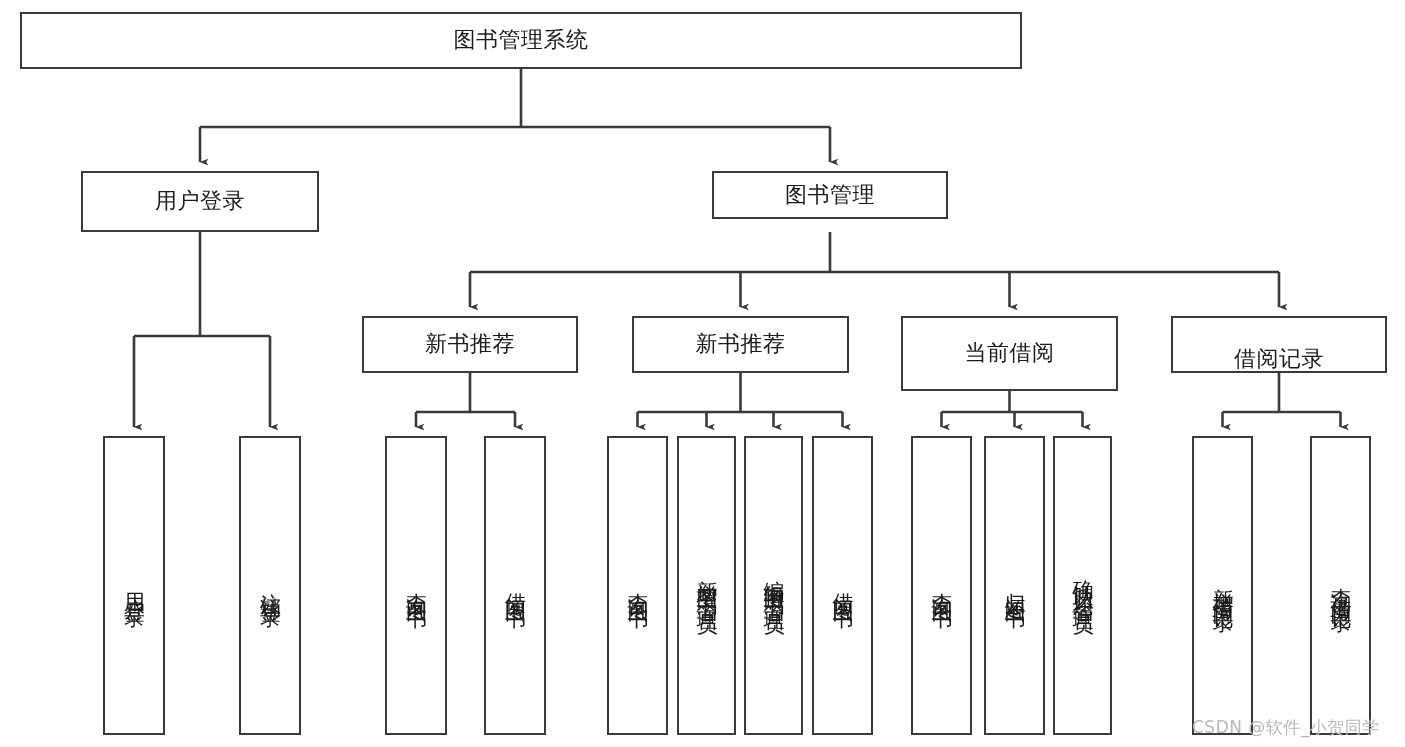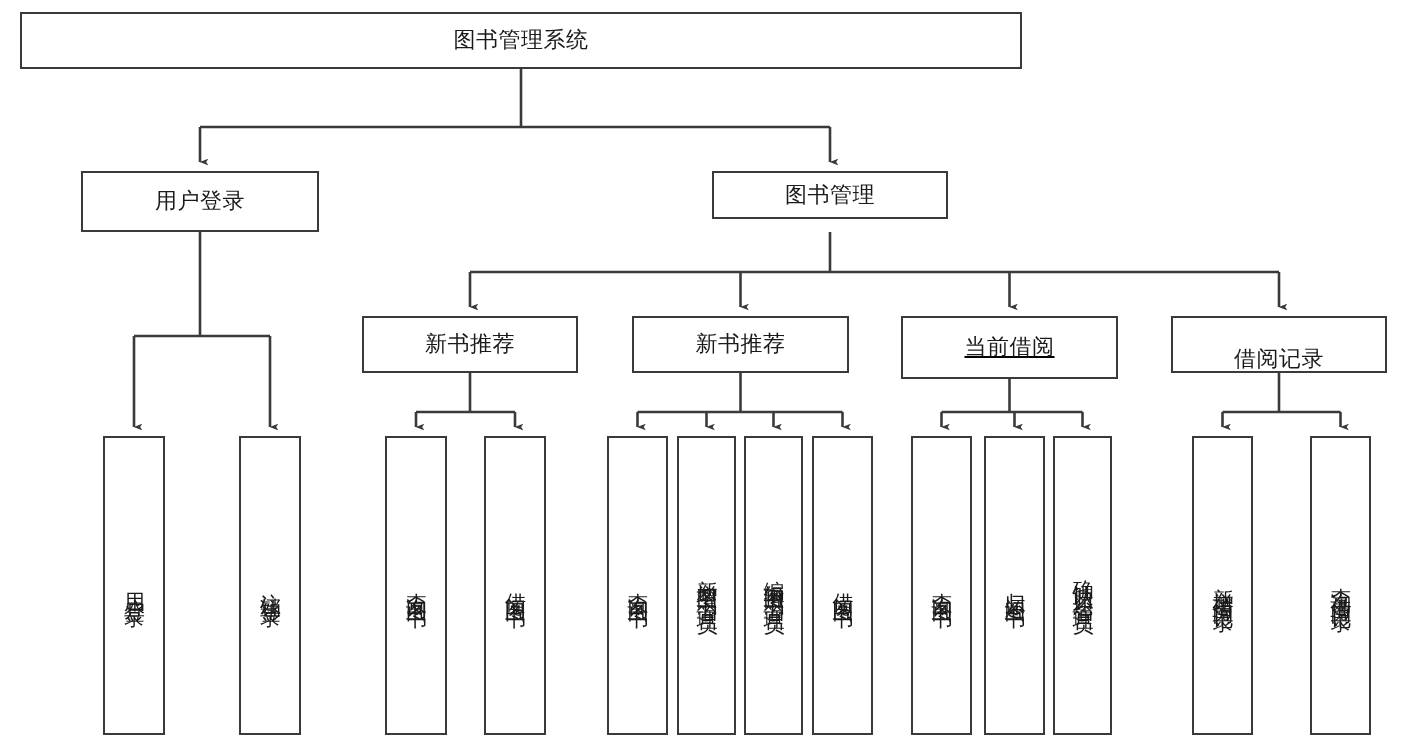--- a/index.html
+++ b/index.html
@@ -118,21 +118,21 @@
       </div>
       <div class="node-box" style="left: 712px; top: 171px; width: 236px; height: 48px;">
         <span class="node-label-h">图书管理</span>
       </div>
       <div class="node-box" style="left: 362px; top: 316px; width: 216px; height: 57px;">
         <span class="node-label-h">新书推荐</span>
       </div>
       <div class="node-box" style="left: 632px; top: 316px; width: 217px; height: 57px;">
         <span class="node-label-h">新书推荐</span>
       </div>
-      <div class="node-box" style="left: 901px; top: 316px; width: 217px; height: 63px; text-decoration: underline;">
+      <div class="node-box" style="left: 901px; top: 316px; width: 217px; height: 75px;">
         <span class="node-label-h">当前借阅</span>
       </div>
       <div class="node-box" style="left: 1171px; top: 316px; width: 216px; height: 57px; align-items: flex-end;">
         <span class="node-label-h">借阅记录</span>
       </div>
       <div class="node-box" style="left: 103px; top: 436px; width: 62px; height: 299px;">
         <span class="node-label-v">用户登录</span>
       </div>
       <div class="node-box" style="left: 239px; top: 436px; width: 62px; height: 299px;">
         <span class="node-label-v">注销登录</span>
@@ -165,14 +165,15 @@
         <span class="node-label-v">确认归还（管理员）</span>
       </div>
       <div class="node-box" style="left: 1192px; top: 436px; width: 61px; height: 299px;">
         <span class="node-label-v">新增借阅记录</span>
       </div>
       <div class="node-box" style="left: 1310px; top: 436px; width: 61px; height: 299px;">
         <span class="node-label-v">查询借阅记录</span>
       </div>
     </div>
 
+  <div class="watermark" style="left: 1192px; top: 716px;">CSDN @软件_小贺同学</div>
 
 </div>
 
 </body></html>

